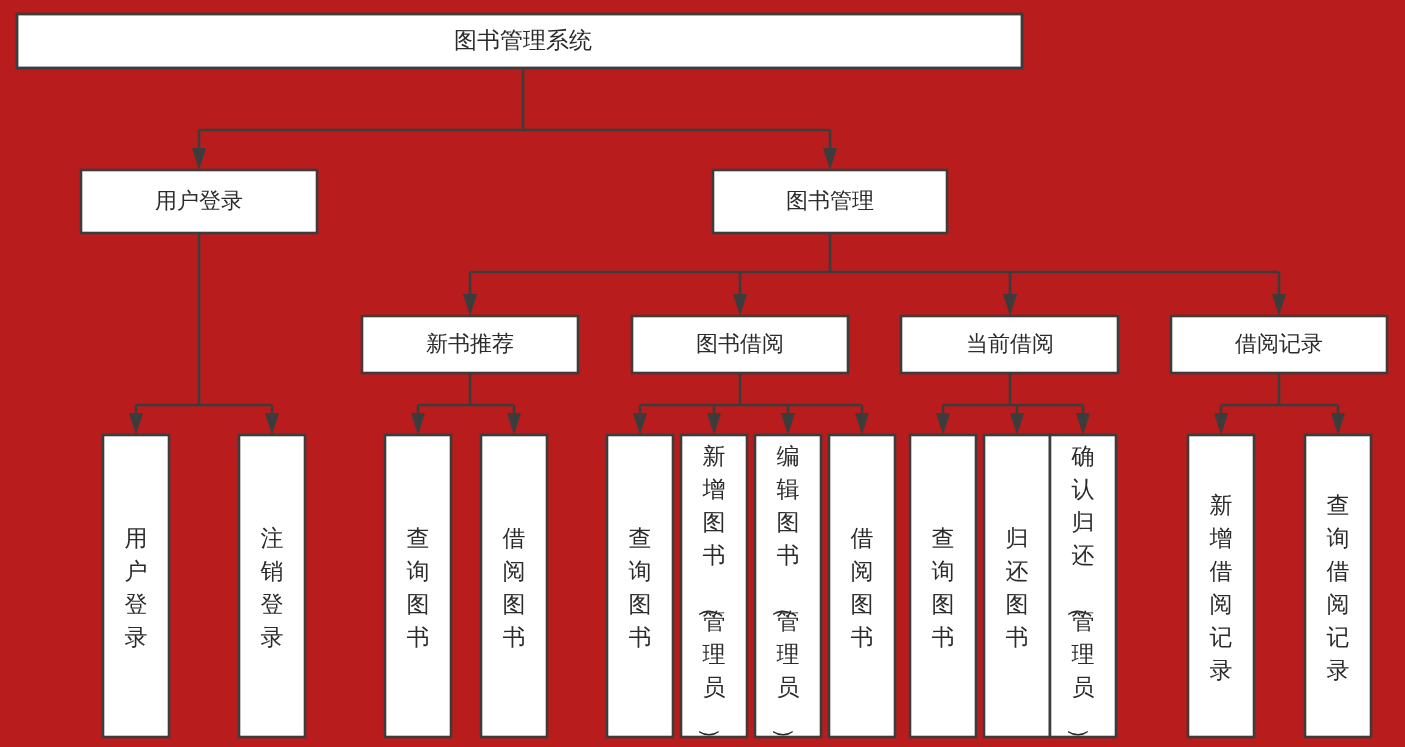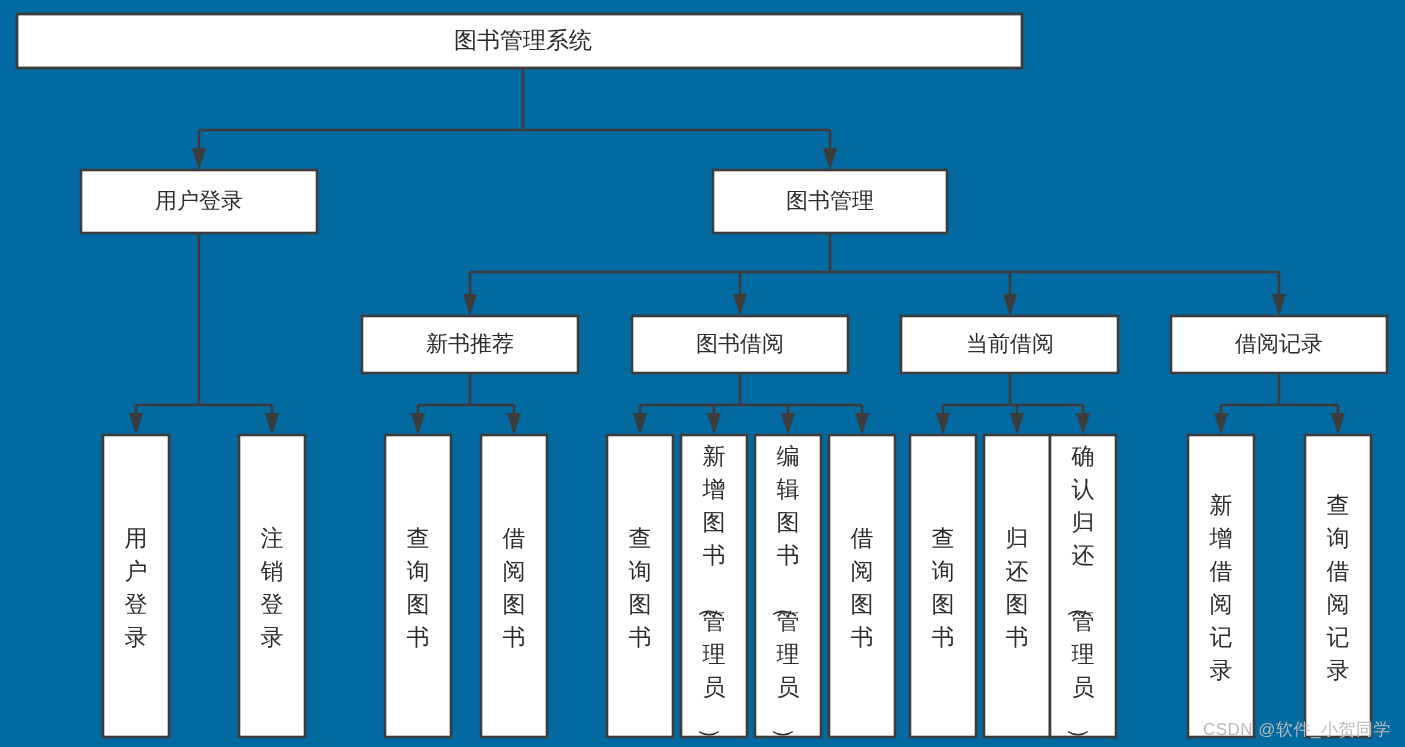--- a/index.html
+++ b/index.html
@@ -8,21 +8,21 @@
     padding: 0;
     background: #ffffff;
   }
   body {
     font-family: "Liberation Sans", "DejaVu Sans", sans-serif;
   }
   #diagram-root {
     position: relative;
     width: 1405px;
     height: 747px;
-    background: #0369a1;
+    background: #b91c1c;
     overflow: hidden;
   }
   svg.flow-canvas {
     position: absolute;
     left: 0;
     top: 0;
     width: 1405px;
     height: 747px;
   }
   .node-box {
@@ -206,15 +206,14 @@
           <text x="1221" y="513" class="leaf-label"><tspan x="1221" dy="0">新</tspan><tspan x="1221" dy="33">增</tspan><tspan x="1221" dy="33">借</tspan><tspan x="1221" dy="33">阅</tspan><tspan x="1221" dy="33">记</tspan><tspan x="1221" dy="33">录</tspan></text>
         </g>
         <g>
           <rect x="1305" y="435" width="66" height="302" class="node-box "></rect>
           <text x="1338" y="513" class="leaf-label"><tspan x="1338" dy="0">查</tspan><tspan x="1338" dy="33">询</tspan><tspan x="1338" dy="33">借</tspan><tspan x="1338" dy="33">阅</tspan><tspan x="1338" dy="33">记</tspan><tspan x="1338" dy="33">录</tspan></text>
         </g>
       </g>
 
   </svg>
 
-  <div class="watermark">CSDN @软件_小贺同学</div>
 
 </div>
 
 </body></html>

